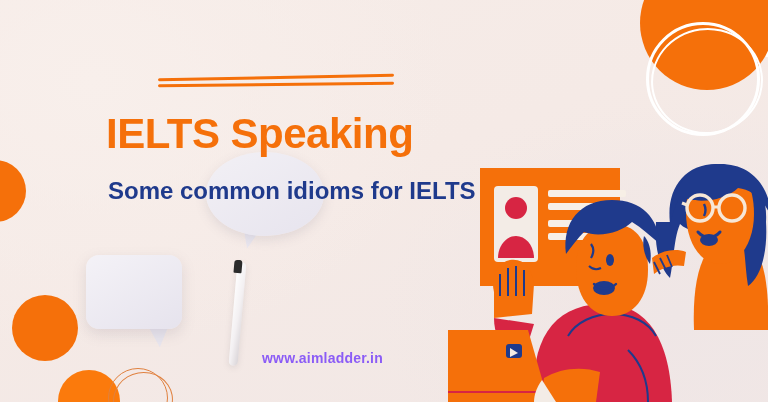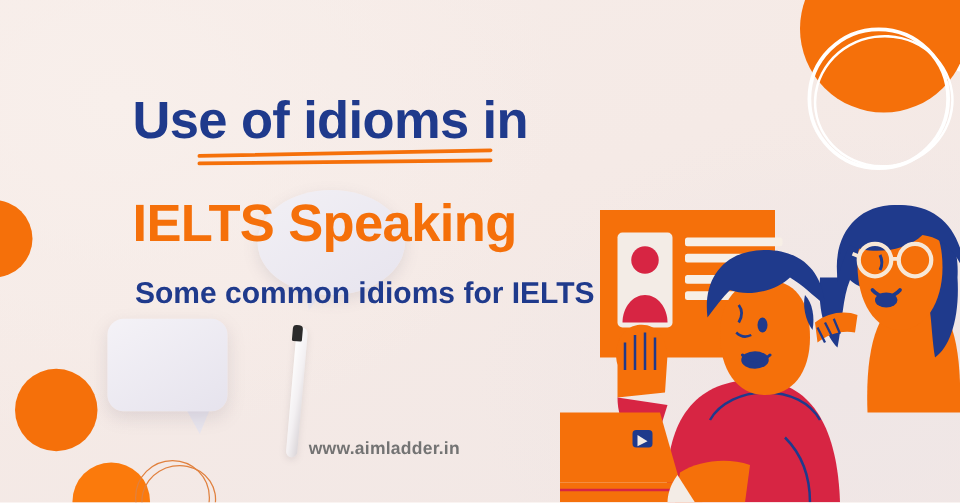--- a/index.html
+++ b/index.html
@@ -181,24 +181,24 @@
   .subtitle {
     font-size: 24px;
     font-weight: 600;
     color: #1f3a8c;
     margin: 20px 0 0 2px;
     white-space: nowrap;
   }
 
   .site-url {
     position: absolute;
-    top: 350px; left: 247px;
+    top: 350px; left: 262px;
     font-size: 14px;
     font-weight: 700;
-    color: #737373;
+    color: #8b5cf6;
     letter-spacing: 0.2px;
   }
 
   
   .illustration {
     position: absolute;
     top: 0; left: 448px;
     width: 320px; height: 402px;
   }
   .illustration svg { display: block; }
@@ -222,21 +222,20 @@
   <div class="deco ring-bl-2"></div>
 
   <div class="deco bubble-square-tail"></div>
   <div class="deco bubble-square"></div>
   <div class="deco bubble-oval-tail"></div>
   <div class="deco bubble-oval"></div>
   <div class="deco pen-body"></div>
   <div class="deco pen-tip"></div>
 
   <div class="text-block">
-    <div class="title-line1">Use of idioms in</div>
     <div class="underline-wrap">
       <div class="underline-stroke s1"></div>
       <div class="underline-stroke s2"></div>
     </div>
     <div class="title-line2">IELTS Speaking</div>
     <div class="subtitle">Some common idioms for IELTS</div>
   </div>
 
   <div class="site-url">www.aimladder.in</div>
 

